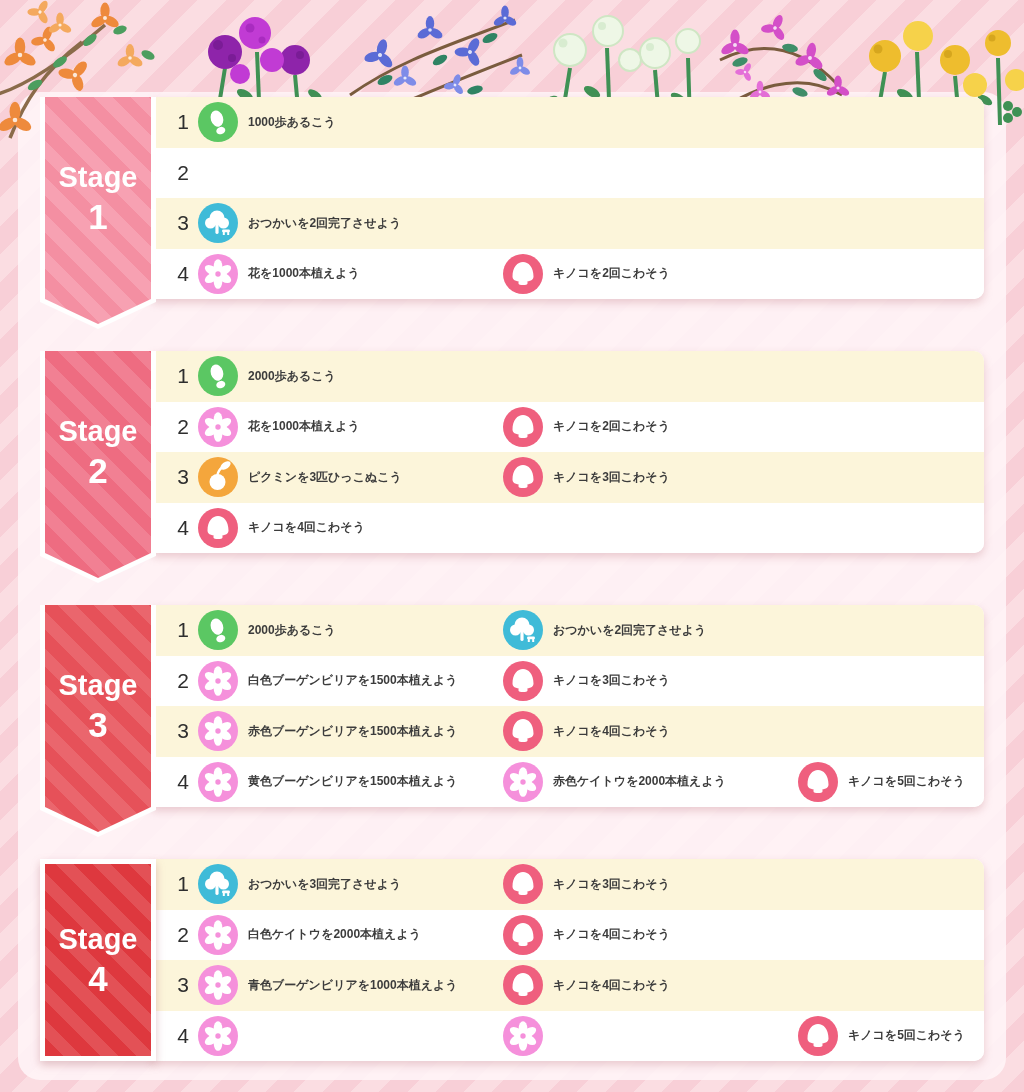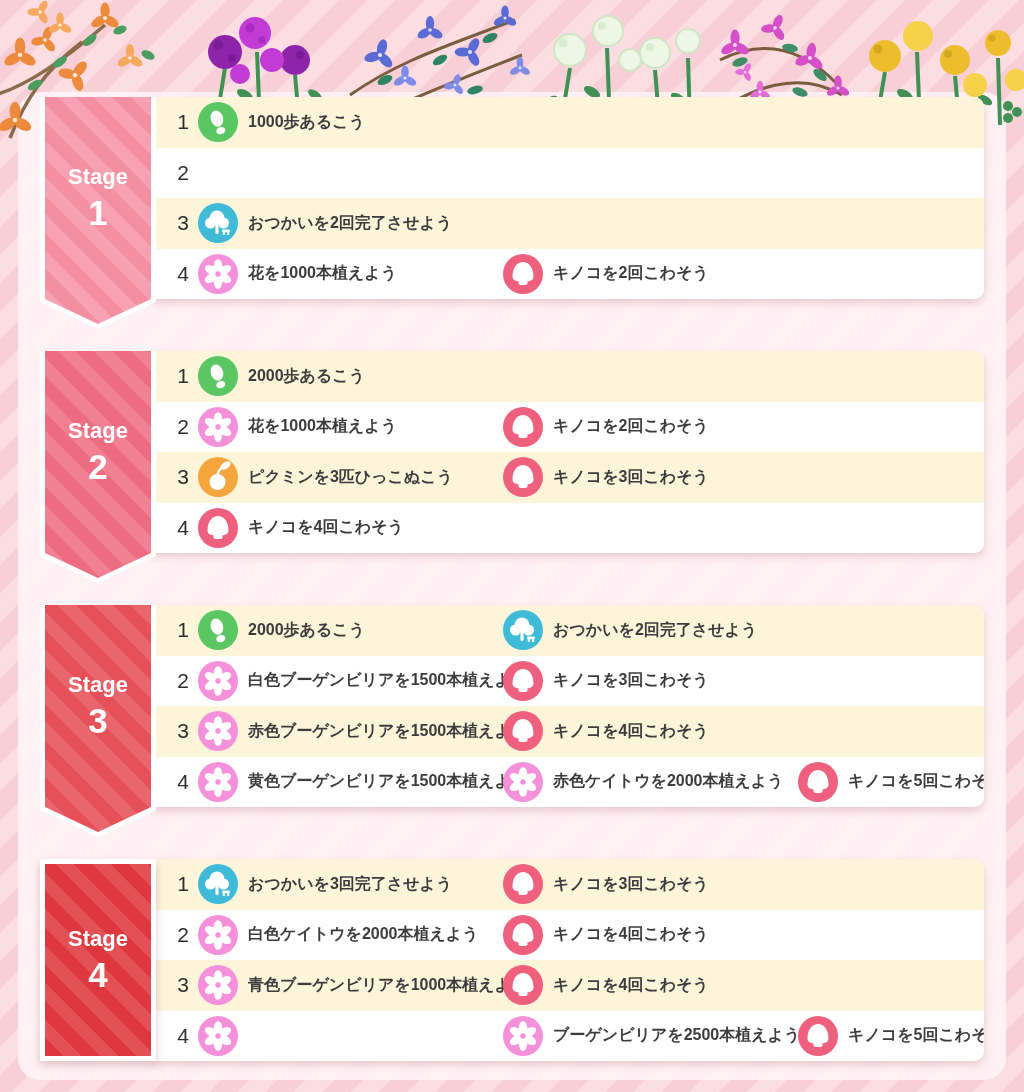--- a/index.html
+++ b/index.html
@@ -14,35 +14,35 @@
   
   .ribbon{position:absolute;left:0;top:0;width:116px;height:232px;background:#fff;z-index:3;
     clip-path:polygon(0 0,100% 0,100% calc(100% - 27px),50% 100%,0 calc(100% - 27px));
     filter:drop-shadow(0 4px 4px rgba(160,75,85,.30));}
   .ribbon .fill{position:absolute;left:5px;right:5px;top:0;bottom:5px;
     clip-path:polygon(0 0,100% 0,100% calc(100% - 25px),50% 100%,0 calc(100% - 25px));}
   .ribbon.flat{height:202px;clip-path:none;}
   .ribbon.flat .fill{clip-path:none;top:5px;}
   .ribbon-text{position:absolute;left:0;top:0;width:116px;height:202px;display:flex;
     flex-direction:column;align-items:center;justify-content:center;color:#fff;z-index:4;}
-  .ribbon-text .st{font-size:22px;font-weight:800;line-height:1;}
+  .ribbon-text .st{font-size:29px;font-weight:800;line-height:1;}
   .ribbon-text .no{font-size:35px;font-weight:800;line-height:1;margin-top:7px;}
   
   .card{position:absolute;left:112px;right:0;top:0;bottom:0;background:#fff;z-index:2;
     border-radius:0 10px 10px 0;box-shadow:0 4px 9px rgba(190,120,132,.33);
     display:flex;flex-direction:column;overflow:hidden;}
   .row{flex:1;display:flex;align-items:center;padding-left:18px;}
   .row .num{width:26px;text-align:center;font-size:21px;color:#2e2e2e;flex:0 0 auto;}
   .missions{display:flex;flex:1;align-items:center;margin-left:2px;min-width:0;}
   .mission{display:flex;align-items:center;box-sizing:border-box;flex:0 0 auto;}
   .mission:nth-child(1){width:305px;}
   .mission:nth-child(2){width:295px;}
   .mission:nth-child(3){width:auto;flex:1 1 auto;}
   .micon{width:40px;height:40px;flex:0 0 auto;display:block;}
-  .mtext{margin-left:10px;font-size:16px;font-weight:700;color:#3c3c3c;white-space:nowrap;}
+  .mtext{margin-left:10px;font-size:12px;font-weight:700;color:#3c3c3c;white-space:nowrap;}
 </style>
 </head>
 <body>
 
 <div class="overlay"></div>
 
 <svg class="flower-border" viewBox="0 0 1024 140">
   <defs>
     <g id="bfl">
       <ellipse cx="0" cy="-6.5" rx="4.2" ry="7.5"></ellipse>
@@ -667,21 +667,20 @@
                     <ellipse cx="0" cy="-7.4" rx="4.3" ry="7.4"></ellipse>
     <ellipse cx="0" cy="-7.4" rx="4.3" ry="7.4" transform="rotate(60)"></ellipse>
     <ellipse cx="0" cy="-7.4" rx="4.3" ry="7.4" transform="rotate(120)"></ellipse>
     <ellipse cx="0" cy="-7.4" rx="4.3" ry="7.4" transform="rotate(180)"></ellipse>
     <ellipse cx="0" cy="-7.4" rx="4.3" ry="7.4" transform="rotate(240)"></ellipse>
     <ellipse cx="0" cy="-7.4" rx="4.3" ry="7.4" transform="rotate(300)"></ellipse>
                   </g>
     <circle r="2.7" fill="#F590DB"></circle>
                 </svg>
               </span>
-              <span class="mtext">ブーゲンビリアを2500本植えよう</span>
             </div>
             <div class="mission">
               <span>
                 <svg class="micon" viewBox="-20 -20 40 40">
                   <circle r="20" fill="#EF5F7E"></circle>
     <path fill="#fff" d="M-10.5,2.5 C-10.5,-7 -5.5,-12 0,-12 C5.5,-12 10.5,-7 10.5,2.5
     C10.5,5.5 8,7 4.5,7.3 L4.5,9.5 C4.5,11.6 -4.5,11.6 -4.5,9.5 L-4.5,7.3 C-8,7 -10.5,5.5 -10.5,2.5 Z"></path>
                 </svg>
               </span>
               <span class="mtext">キノコを5回こわそう</span>

